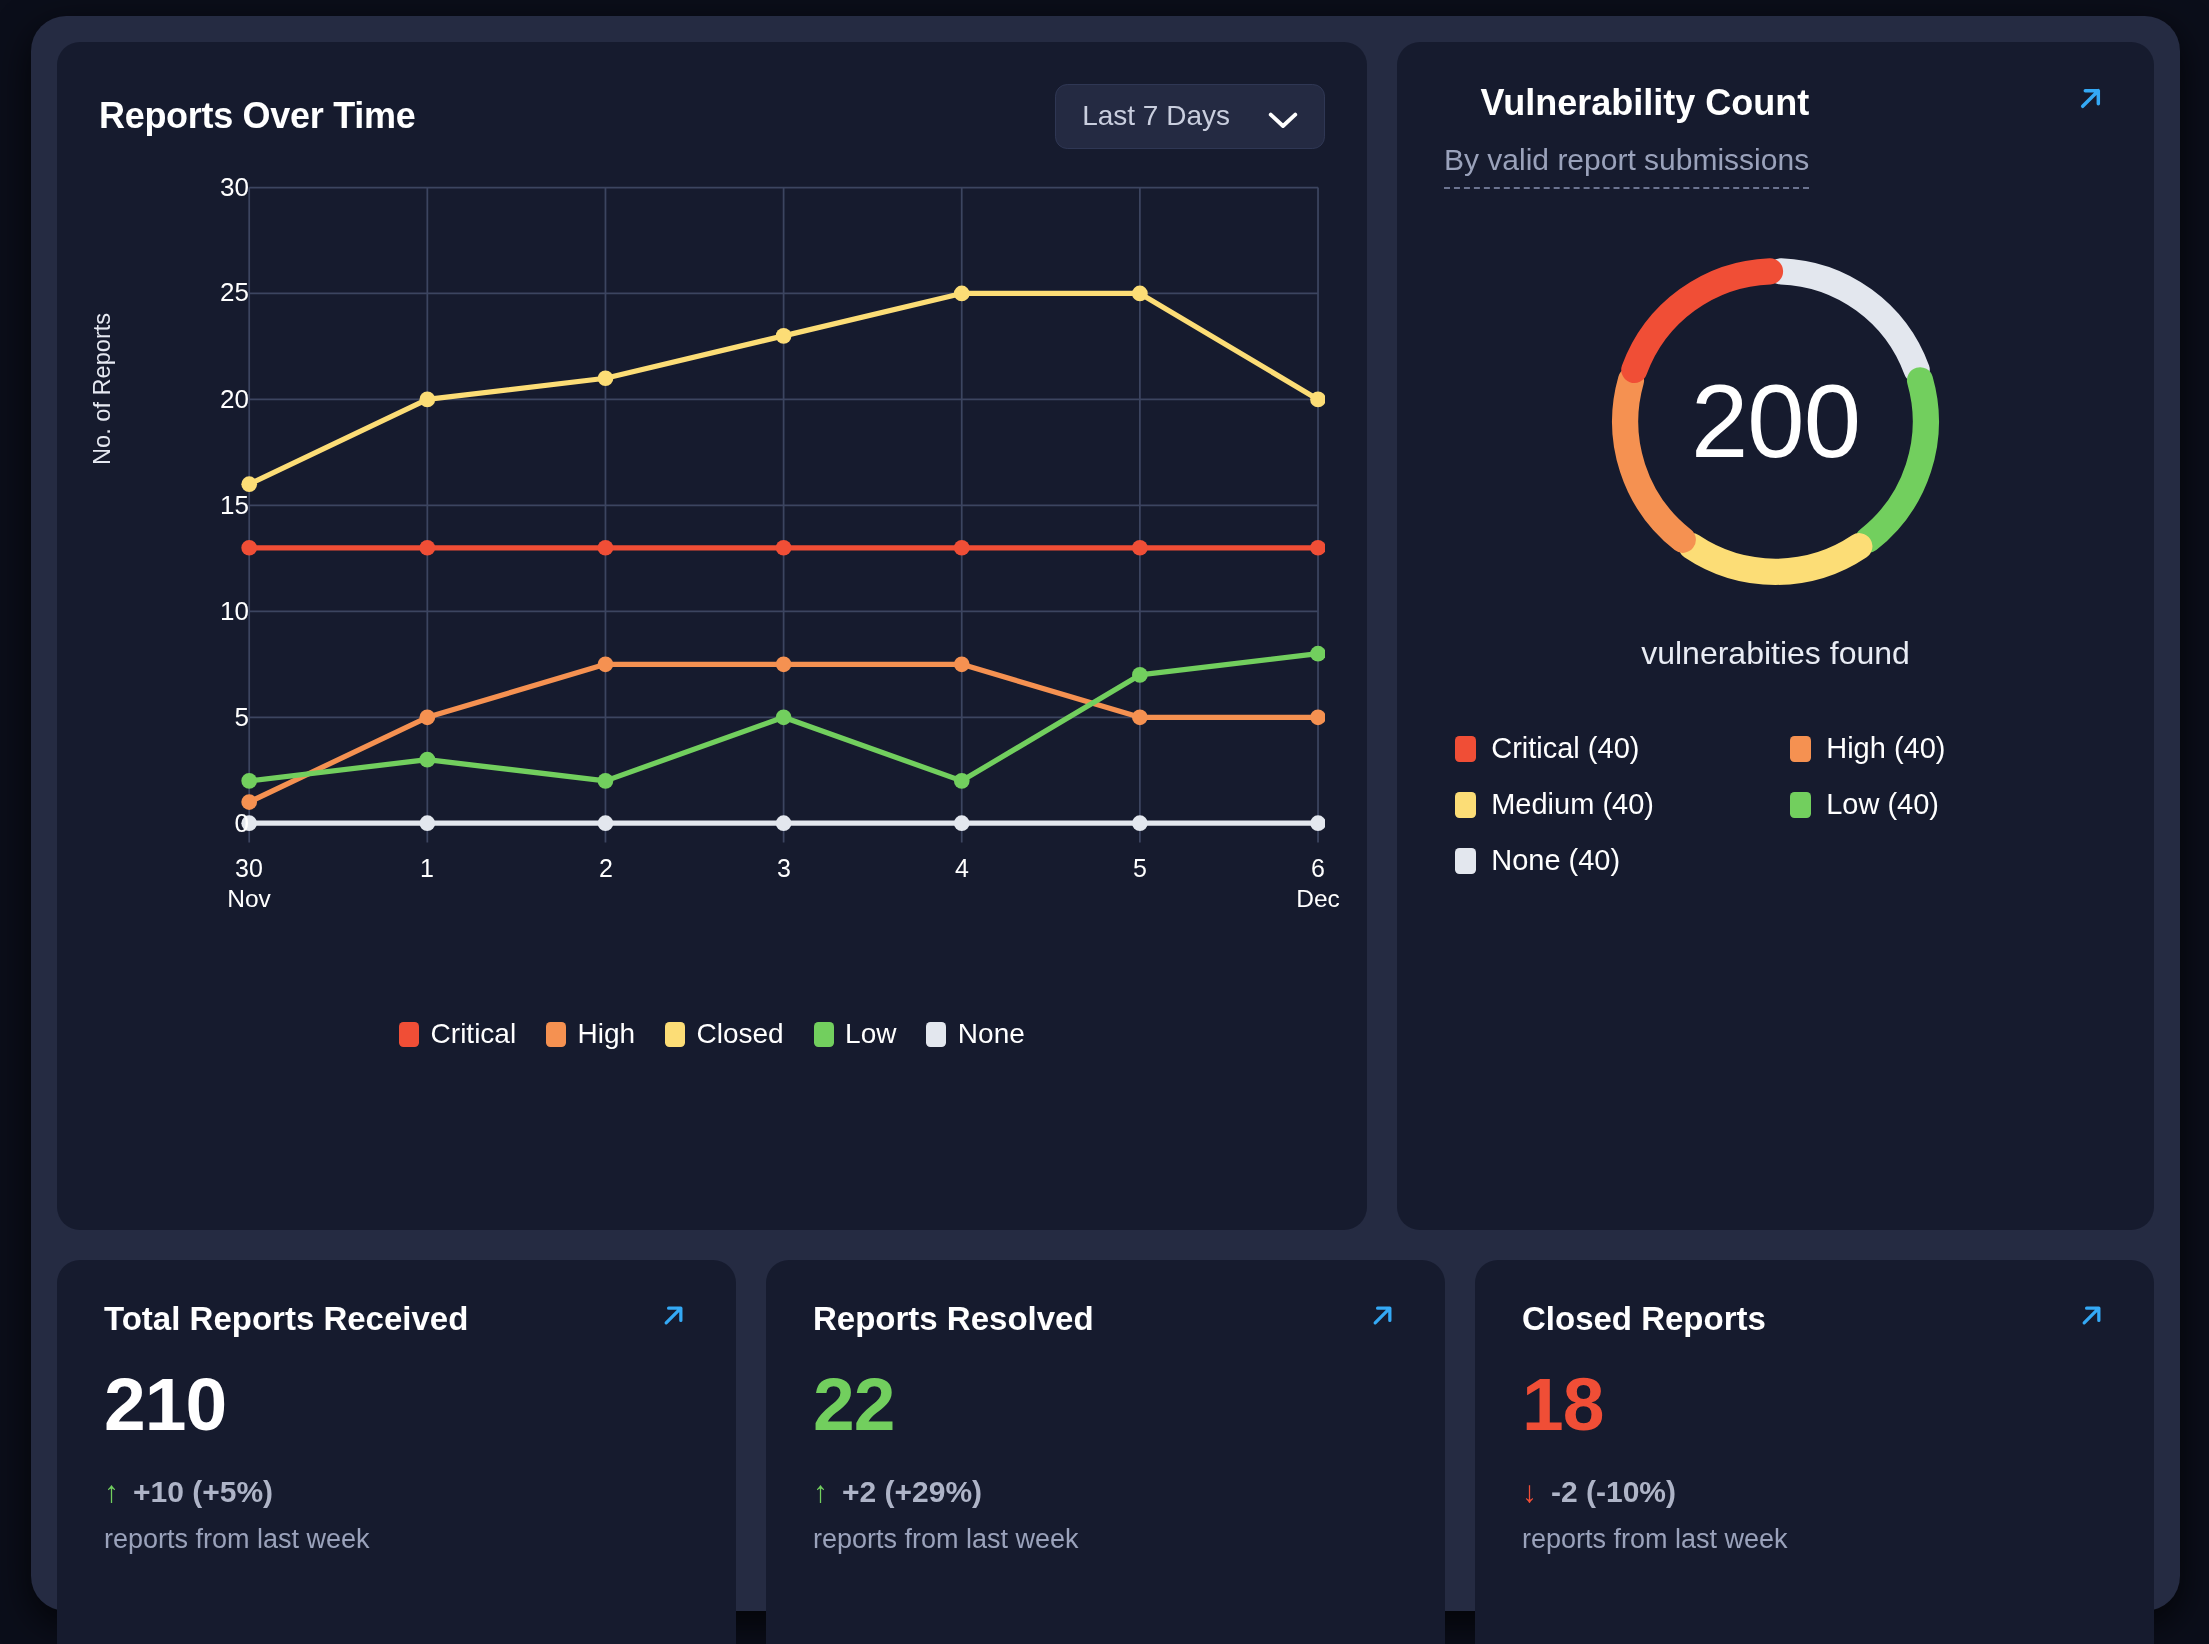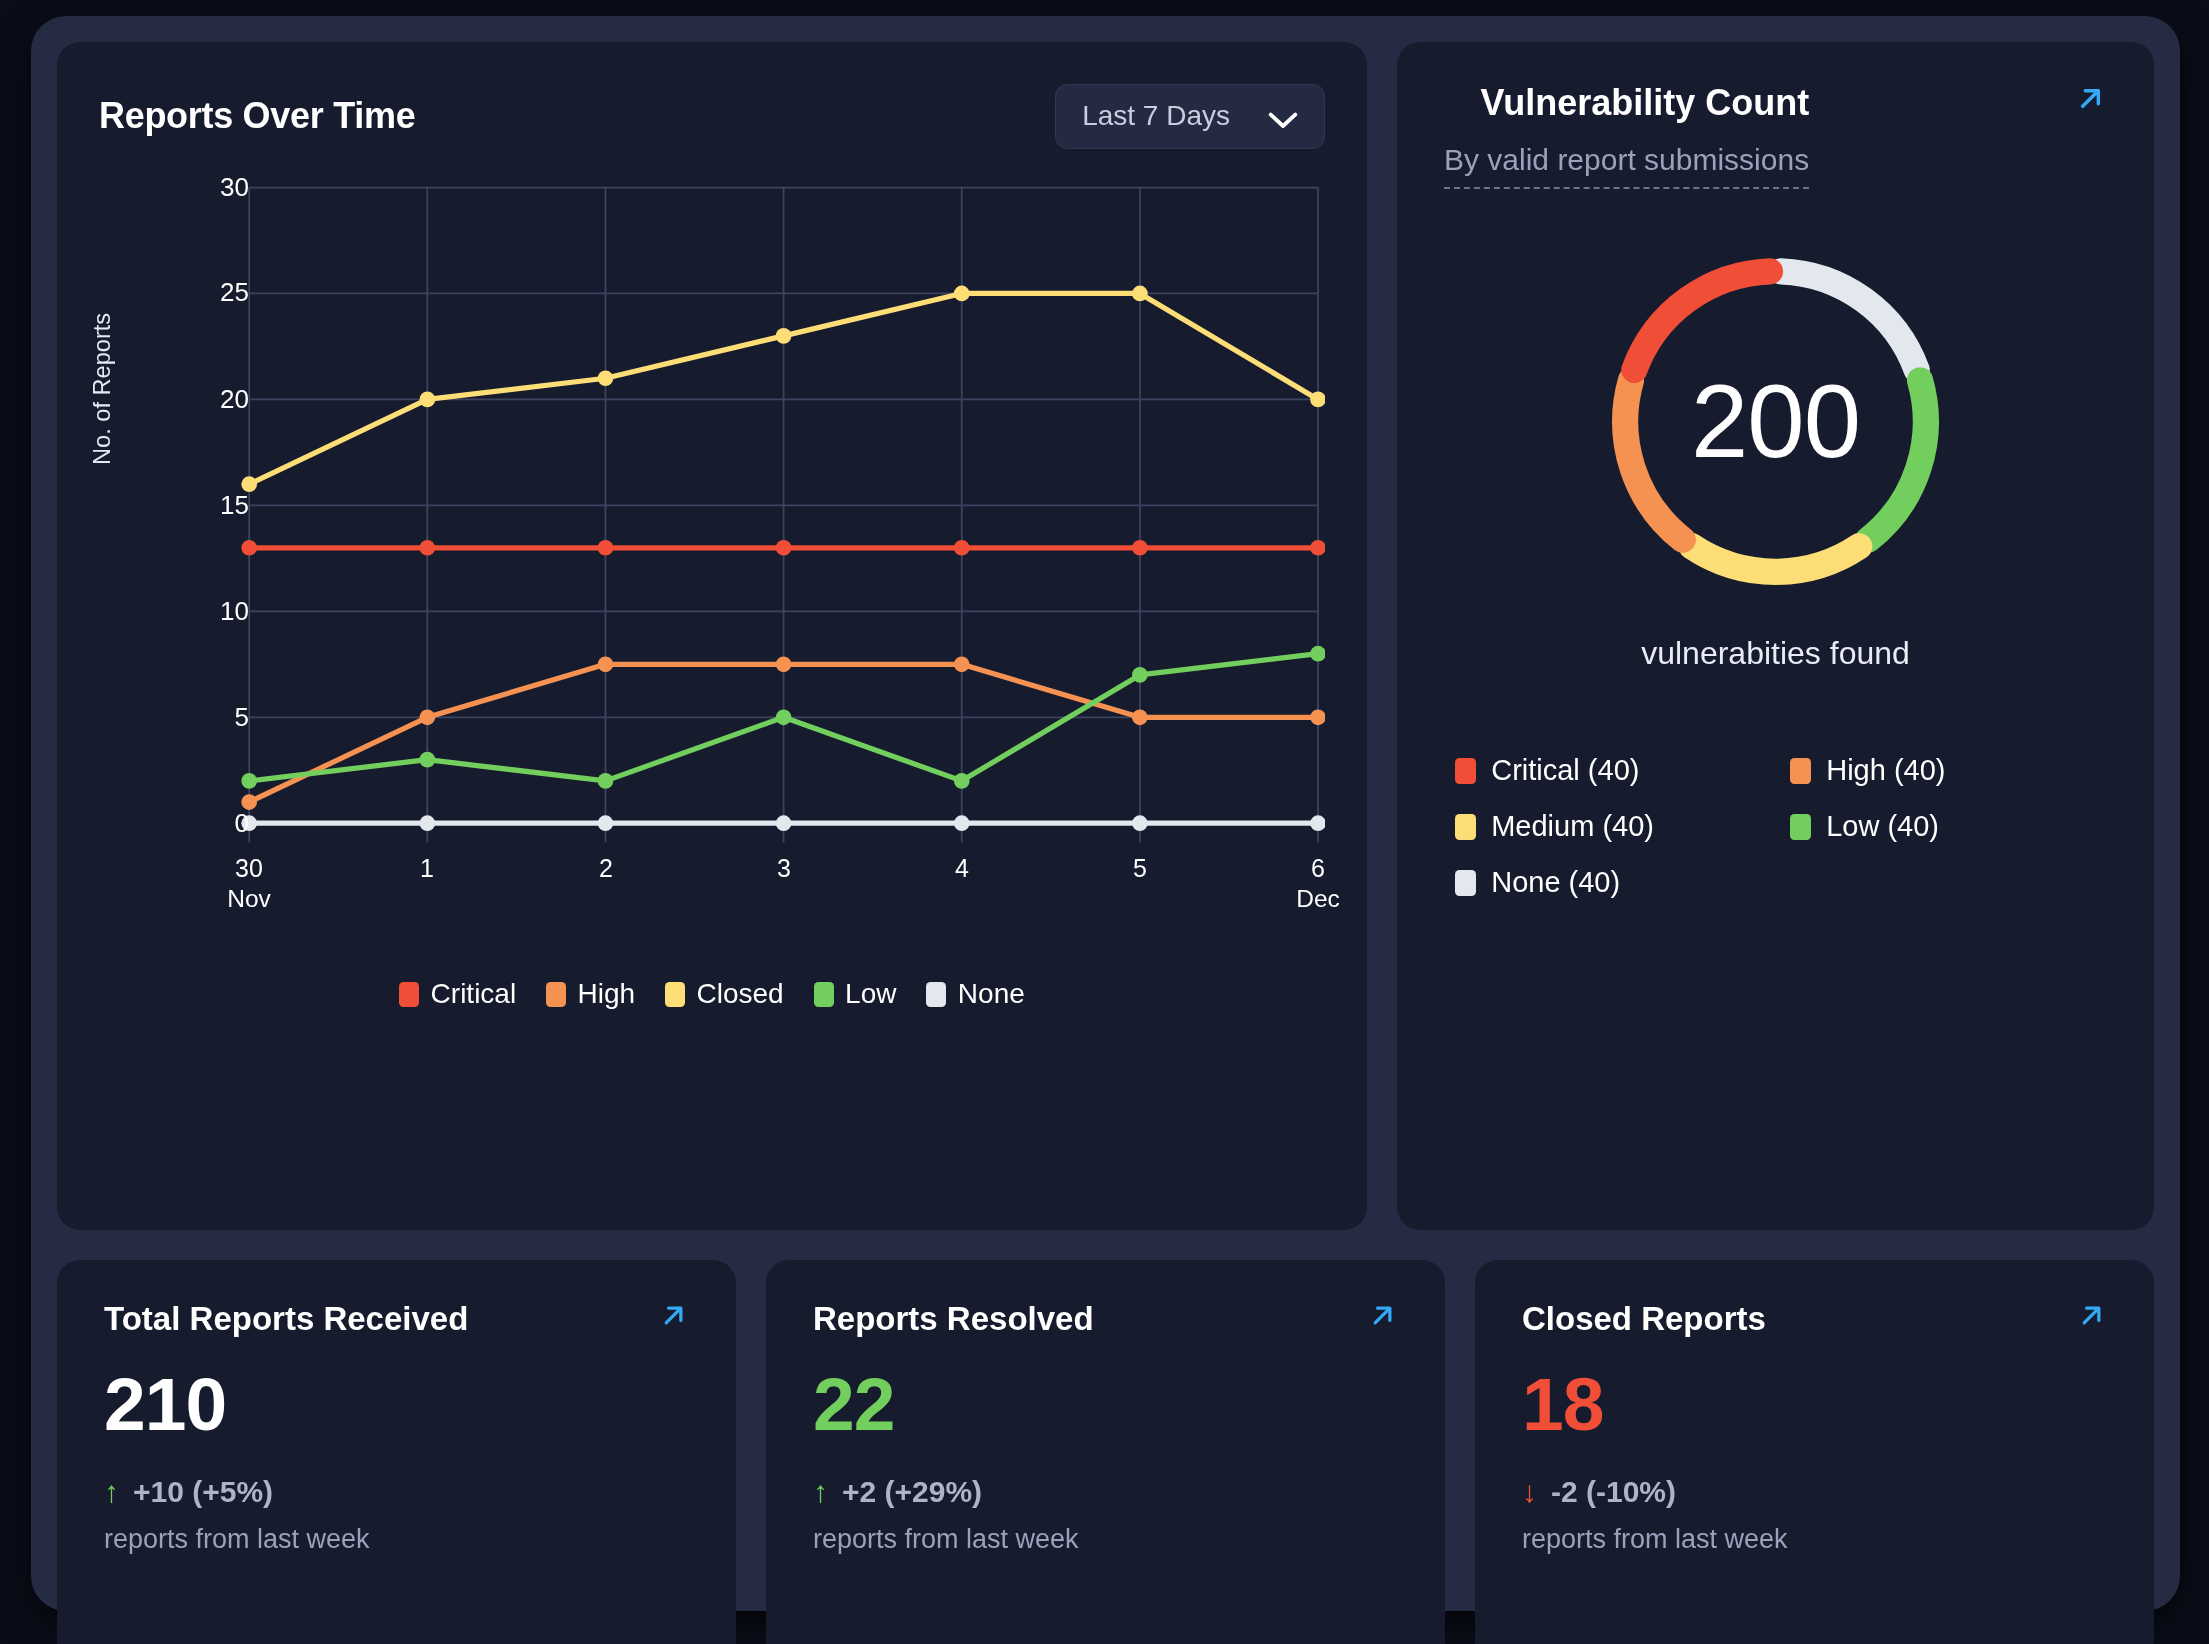--- a/index.html
+++ b/index.html
@@ -111,21 +111,21 @@
   }
   .xtick .sub { font-size: 24.5px; }
 
   .legend {
     display: flex;
     align-items: center;
     justify-content: center;
     gap: 30px;
     margin-top: 15.7px;
   }
-  .legend-item { display: flex; align-items: center; gap: 11.4px; }
+  .legend-item { display: flex; align-items: center; gap: 11.4px; margin-top: 40px; }
   .swatch { width: 20px; height: 25px; border-radius: 4.4px; }
   .legend-item .txt { font-size: 28px; color: #ffffff; }
 
   
   .vuln-card {
     flex: 1 1 auto;
     position: relative;
     padding: 40px 47px;
   }
 
@@ -158,21 +158,21 @@
     letter-spacing: -0.9px;
   }
   .found-label {
     margin-top: 30px;
     text-align: center;
     font-size: 32px;
     color: #e9ecf4;
   }
 
   .vuln-legend {
-    margin-top: 82px;
+    margin-top: 60px;
     display: grid;
     grid-template-columns: 1fr 1fr;
     row-gap: 23px;
     column-gap: 17.5px;
     padding-left: 10.5px;
   }
   .vl-item { display: flex; align-items: center; gap: 15.7px; }
   .vl-sw { width: 21px; height: 26px; border-radius: 4.4px; flex: 0 0 auto; }
   .vl-txt { font-size: 29px; color: #ffffff; }
 

